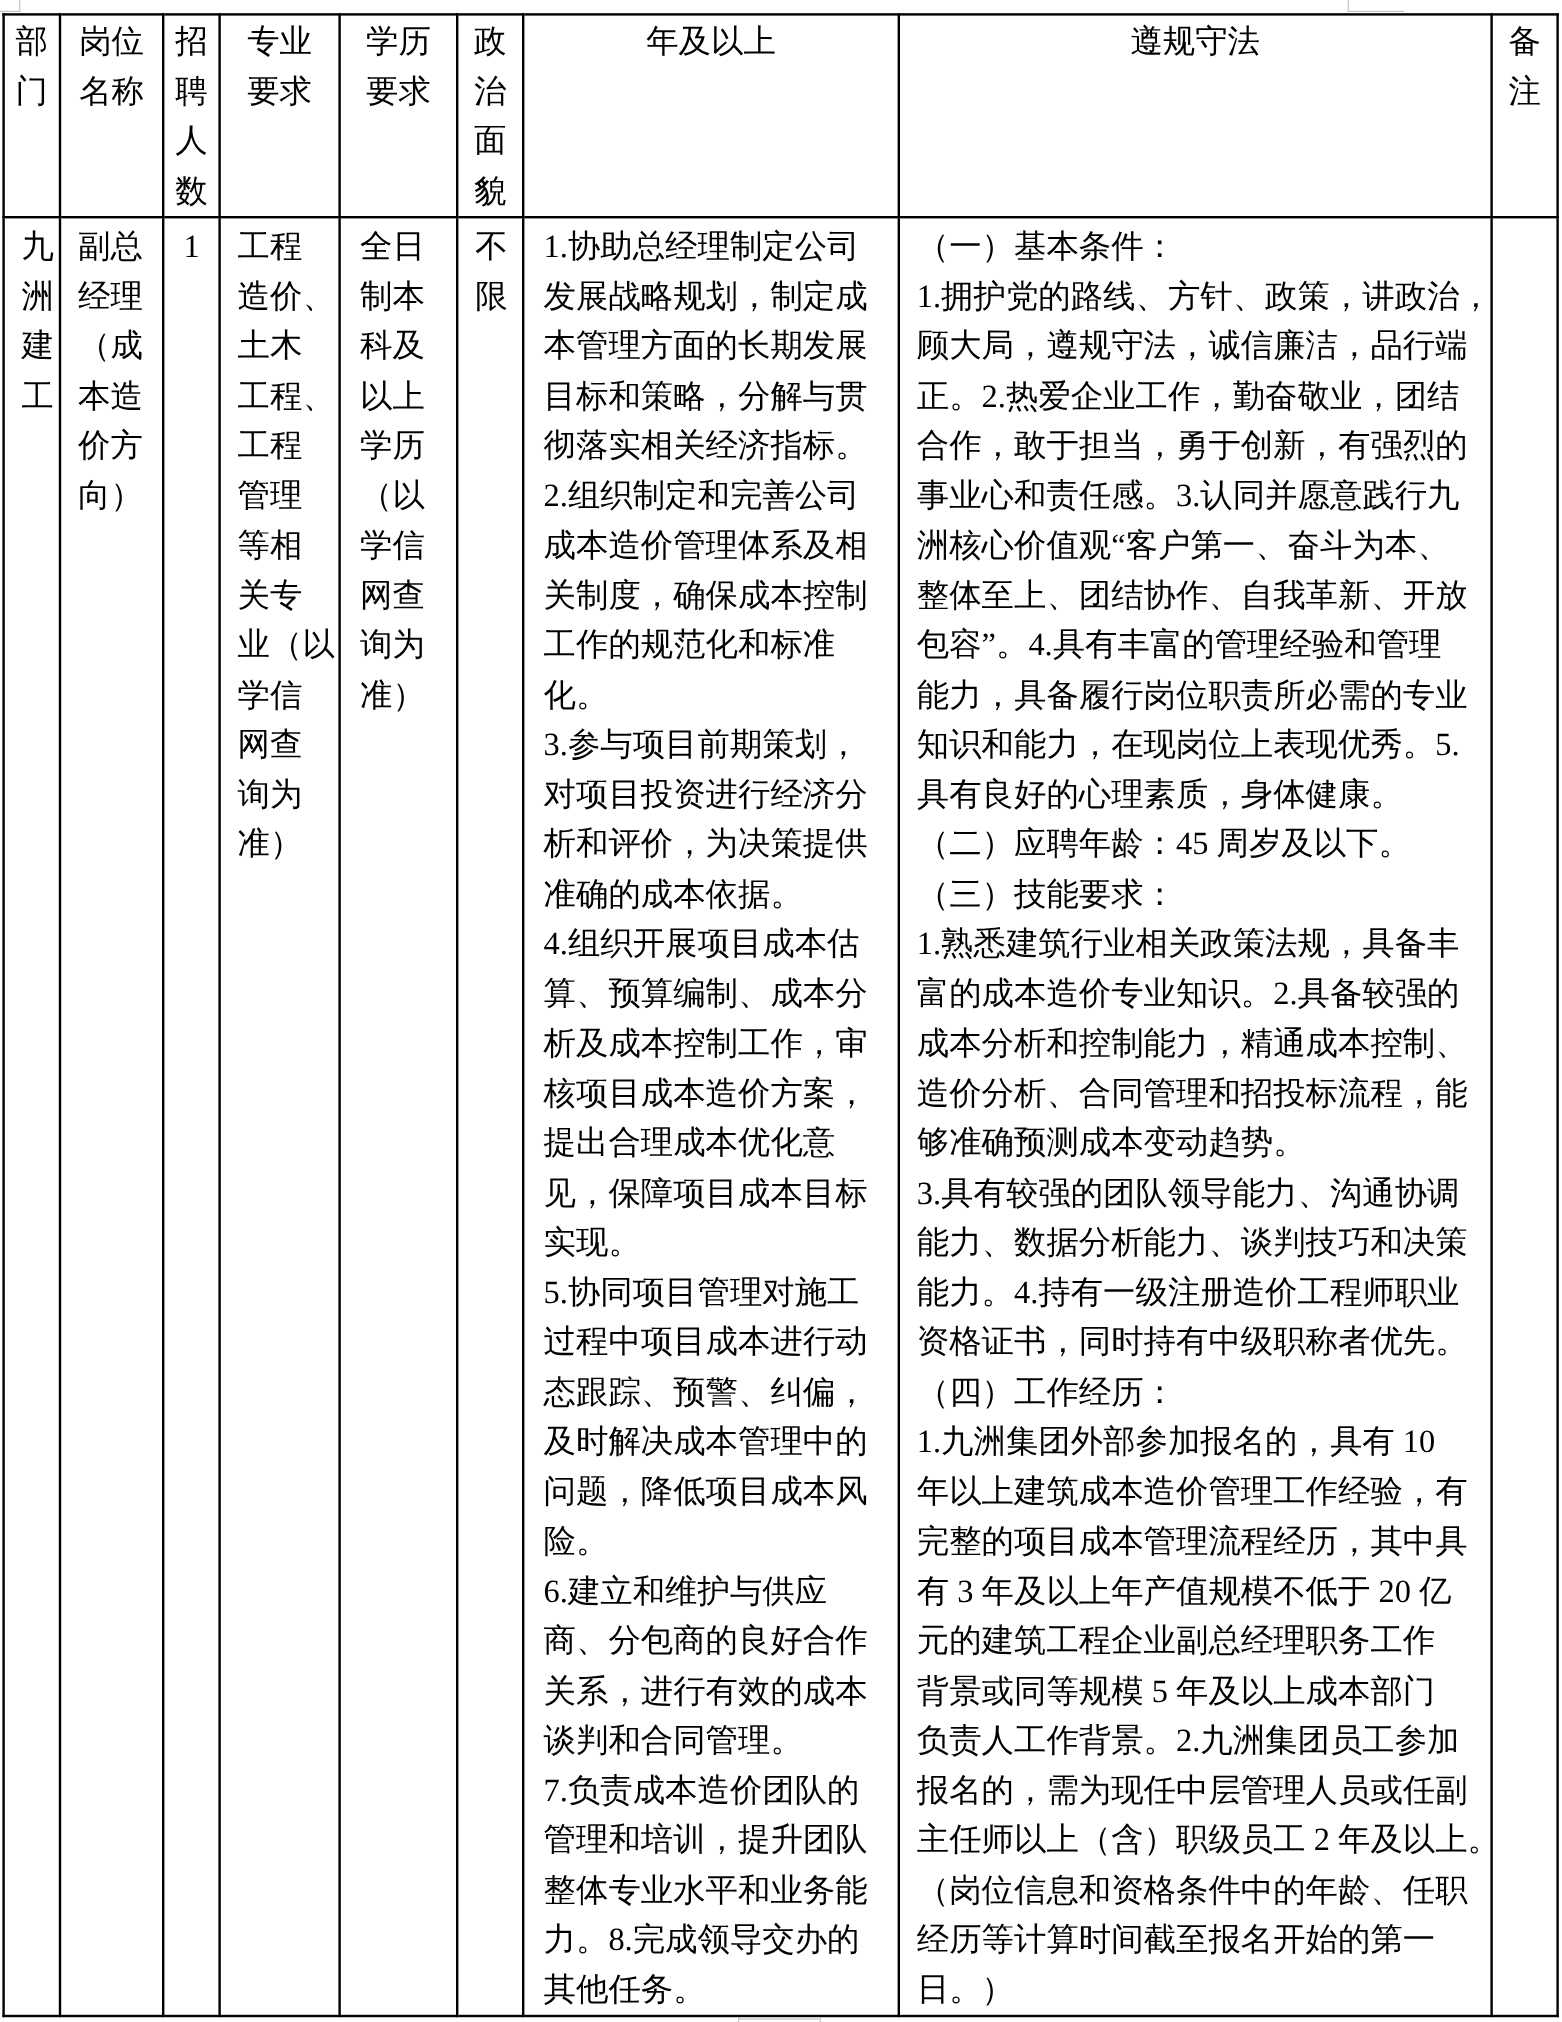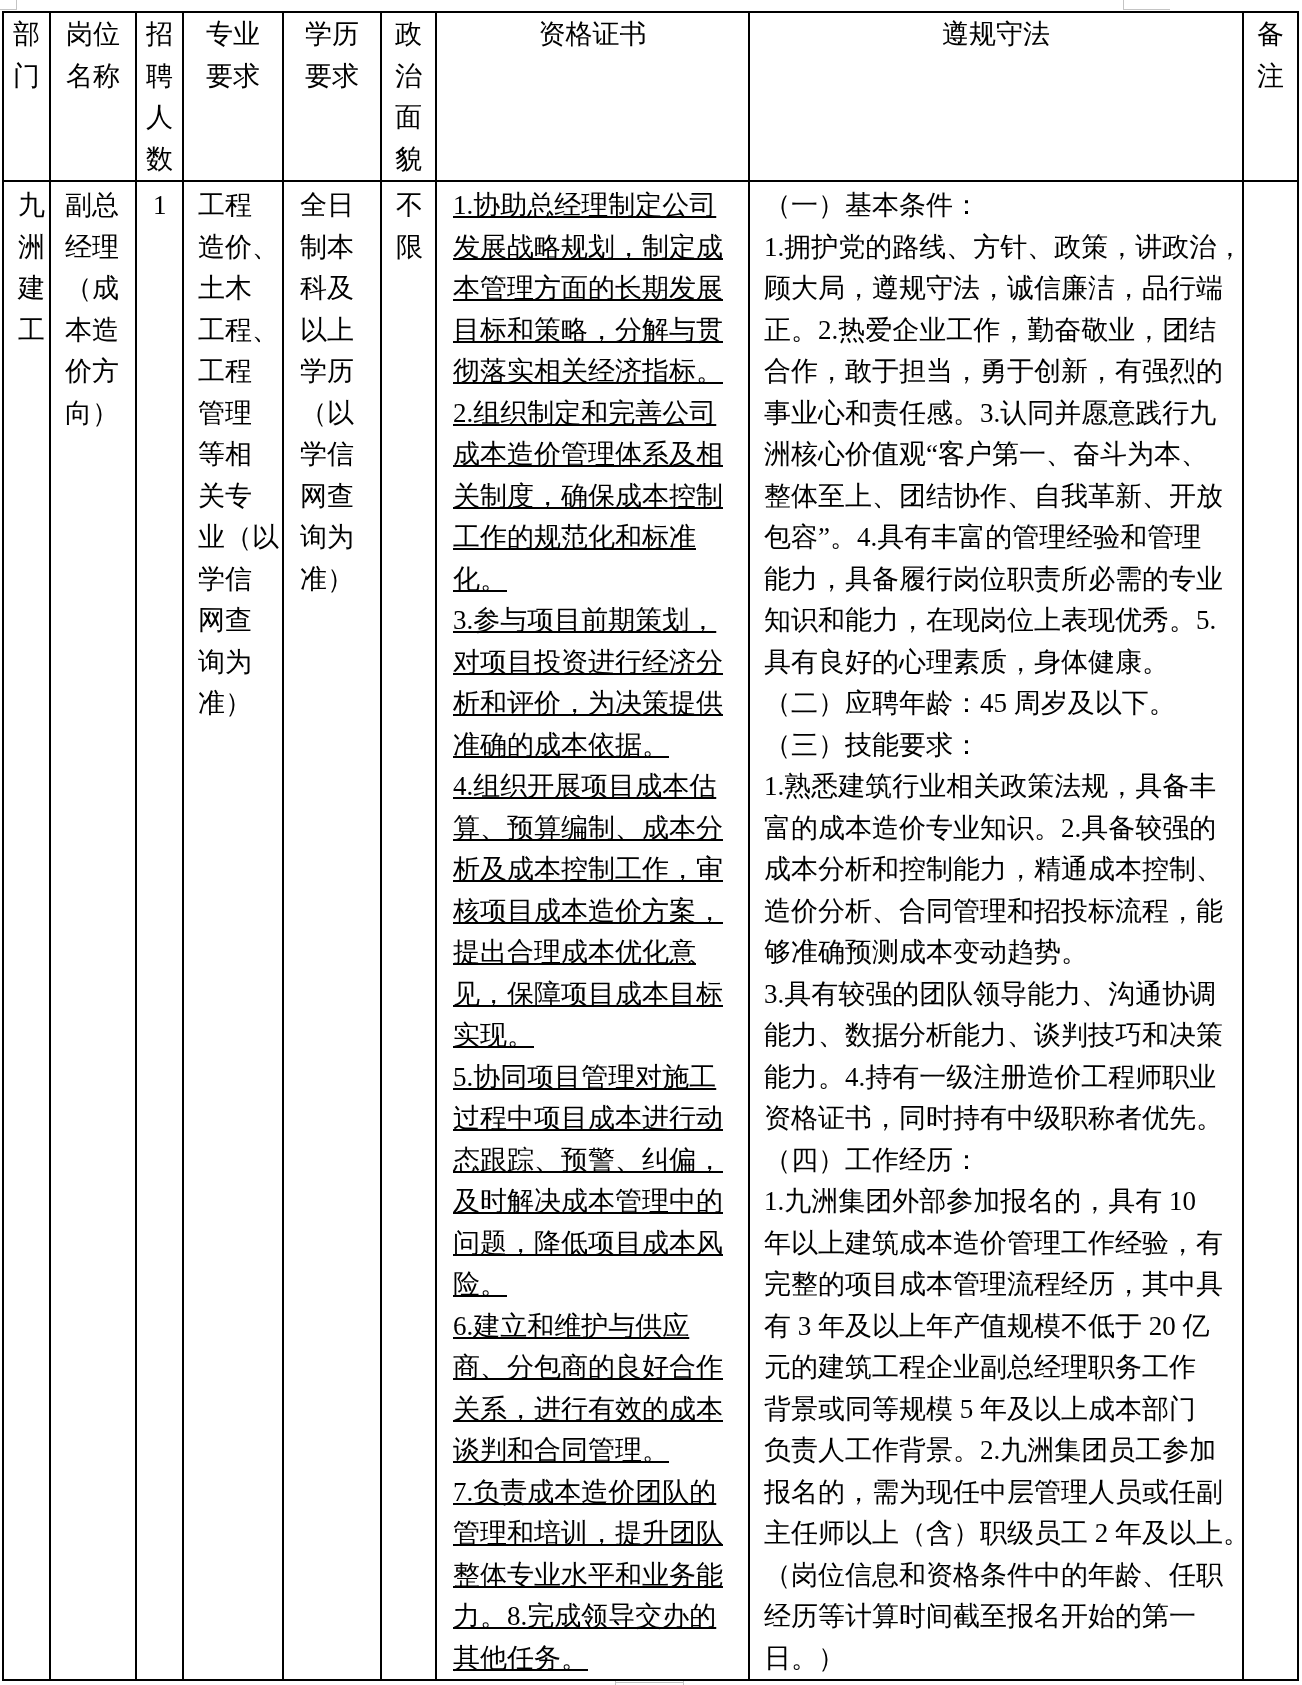--- a/index.html
+++ b/index.html
@@ -42,21 +42,21 @@
   tr.body-row { height: 1497px; }
   tr.header-row th {
     text-align: center;
     padding-top: 1px;
   }
   tr.body-row td {
     text-align: left;
     padding-top: 3px;
     padding-left: 14px;
   }
-  tr.body-row td.c-desc { padding-left: 16px; text-decoration: underline; }
+  tr.body-row td.c-desc { padding-left: 16px; }
   tr.body-row td.c-qual { }
   tr.body-row td.c-count { padding-left: 16px; }
   tr.body-row td.c-edu { padding-left: 16px; }
 </style>
 </head>
 <body>
 
 <div class="page-mark" style="left:16px; top:0; width:1px; height:10px;"></div>
 <div class="page-mark" style="left:0; top:9px; width:17px; height:1px;"></div>
 <div class="page-mark" style="left:1123px; top:0; width:1px; height:10px;"></div>
@@ -88,21 +88,21 @@
 人
 数</th>
       <th>专业
 要求</th>
       <th>学历
 要求</th>
       <th>政
 治
 面
 貌</th>
-      <th>资格证书</th>
+      <th>年及以上</th>
       <th>遵规守法</th>
       <th>备
 注</th>
     </tr>
   </thead>
   <tbody>
     <tr class="body-row">
       <td class="c-dept">九
 洲
 建

